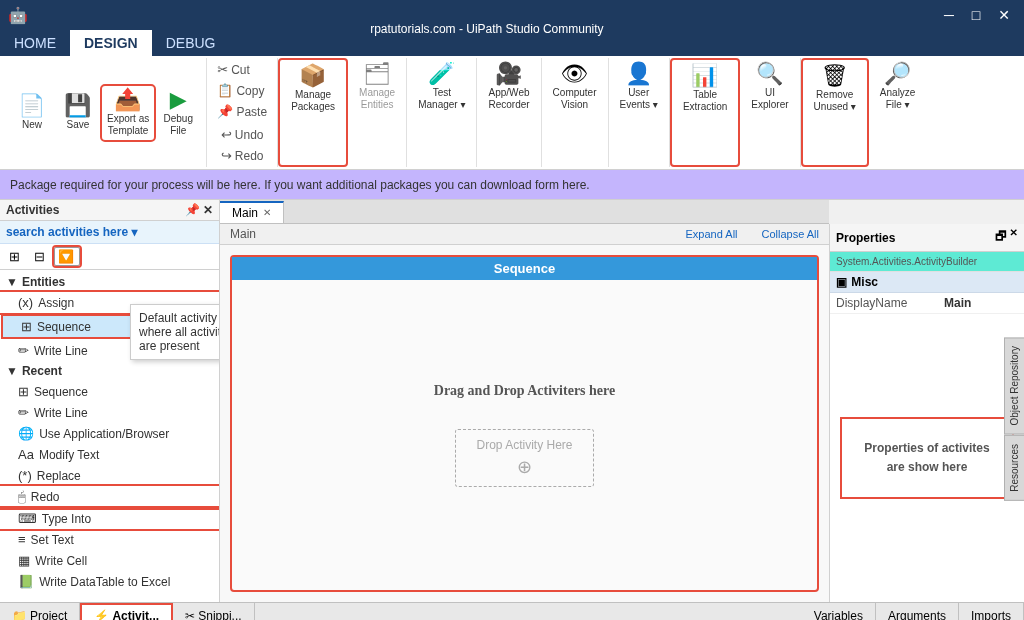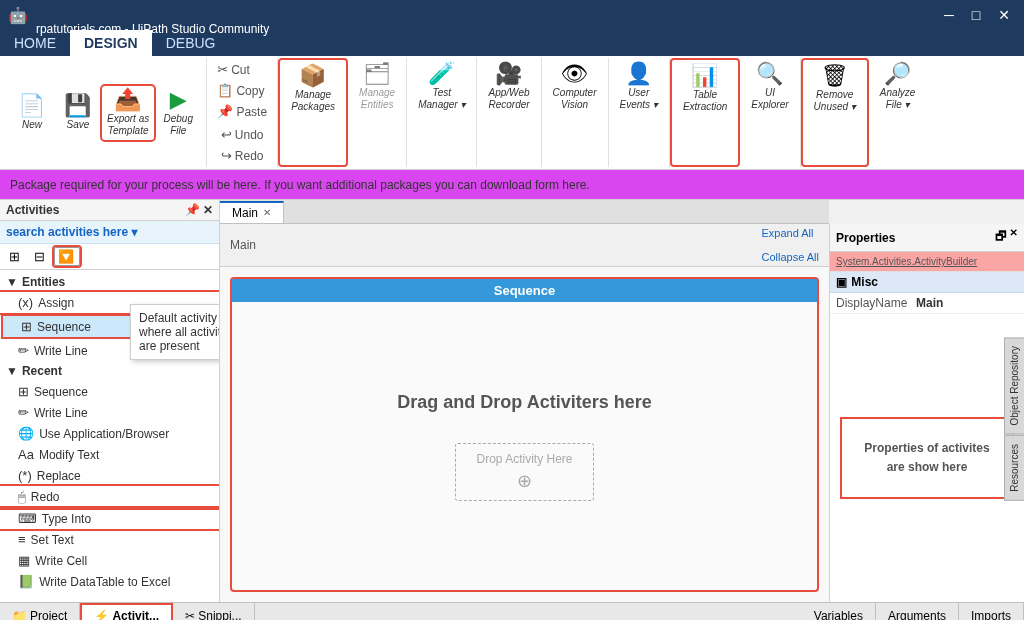--- a/index.html
+++ b/index.html
@@ -8,21 +8,21 @@
     
     .title-bar {
       height: 30px;
       background: #1e3a5f;
       display: flex;
       align-items: center;
       padding: 0 8px;
       color: white;
       font-size: 12px;
     }
-    .title-bar-title { flex: 1; text-align: left; margin-top: 28px; }
+    .title-bar-title { flex: 1; text-align: center; margin-top: 28px; }
     .title-bar-controls { display: flex; gap: 6px; }
     .title-bar-btn { color: white; font-size: 14px; cursor: pointer; padding: 0 6px; }
 
     
     .menu-bar {
       height: 26px;
       background: #1e3a5f;
       display: flex;
       align-items: center;
     }
@@ -73,21 +73,20 @@
       line-height: 1;
       margin-bottom: 2px;
     }
     .ribbon-btn-label {
       font-size: 10px;
       text-align: center;
       color: #333;
       word-break: break-word;
       max-width: 50px;
       line-height: 1.2;
-      font-style: italic;
     }
     .ribbon-small-group {
       display: flex;
       flex-direction: column;
       justify-content: center;
       gap: 2px;
     }
     .ribbon-small-btn {
       display: flex;
       align-items: center;
@@ -105,21 +104,21 @@
     }
 
     
     .main-layout {
       display: flex;
       height: calc(620px - 30px - 26px - 84px - 22px - 26px);
     }
 
     
     .notification-bar {
-      background: #d946ef;
+      background: #c4b5fd;
       border-bottom: 1px solid #d0d0d0;
       padding: 4px 10px;
       font-size: 11px;
       color: #333;
       display: flex;
       align-items: center;
       height: 30px;
     }
 
     
@@ -250,21 +249,21 @@
     .canvas-header {
       display: flex;
       justify-content: space-between;
       align-items: center;
       padding: 3px 10px;
       background: #f0f0f0;
       border-bottom: 1px solid #d0d0d0;
       font-size: 11px;
       color: #555;
     }
-    .canvas-actions { display: flex; gap: 12px; flex-direction: column; }
+    .canvas-actions { display: flex; gap: 24px; }
     .canvas-action-btn {
       cursor: pointer;
       color: #1565c0;
       font-size: 11px;
     }
     .canvas-area {
       flex: 1;
       position: relative;
       overflow: hidden;
     }
@@ -287,25 +286,26 @@
     }
     .sequence-body {
       flex: 1;
       display: flex;
       flex-direction: column;
       align-items: center;
       justify-content: center;
       color: #999;
     }
     .drag-drop-text {
-      font-size: 18px;
+      font-size: 14px;
       font-weight: bold;
       color: #555;
       text-align: center;
       margin-bottom: 30px;
+      font-family: Liberation Serif, serif;
     }
     .drop-here-box {
       border: 1px dashed #aaa;
       padding: 8px 20px;
       text-align: center;
       color: #aaa;
       font-size: 11px;
       border-radius: 3px;
     }
     .drop-here-icon {
@@ -330,38 +330,38 @@
       font-weight: bold;
       display: flex;
       align-items: center;
       justify-content: space-between;
     }
     .properties-type {
       padding: 4px 6px;
       font-size: 10px;
       color: #555;
       border-bottom: 1px solid #e0e0e0;
-      background: #fca5a5;
-      text-decoration: underline;
+      background: #5eead4;
     }
     .properties-section {
       background: #dce8f5;
       padding: 3px 6px;
       font-size: 11px;
       font-weight: bold;
       display: flex;
       align-items: center;
       gap: 4px;
       border-bottom: 1px solid #ccd9e8;
     }
     .properties-row {
       display: flex;
       padding: 3px 6px;
       border-bottom: 1px solid #f0f0f0;
       font-size: 11px;
+      gap: 28px;
     }
     .properties-key { color: #555; width: 80px; flex-shrink: 0; }
     .properties-value { color: #333; font-weight: bold; }
     .properties-body {
       flex: 1;
       display: flex;
       align-items: center;
       justify-content: center;
       padding: 10px;
     }

